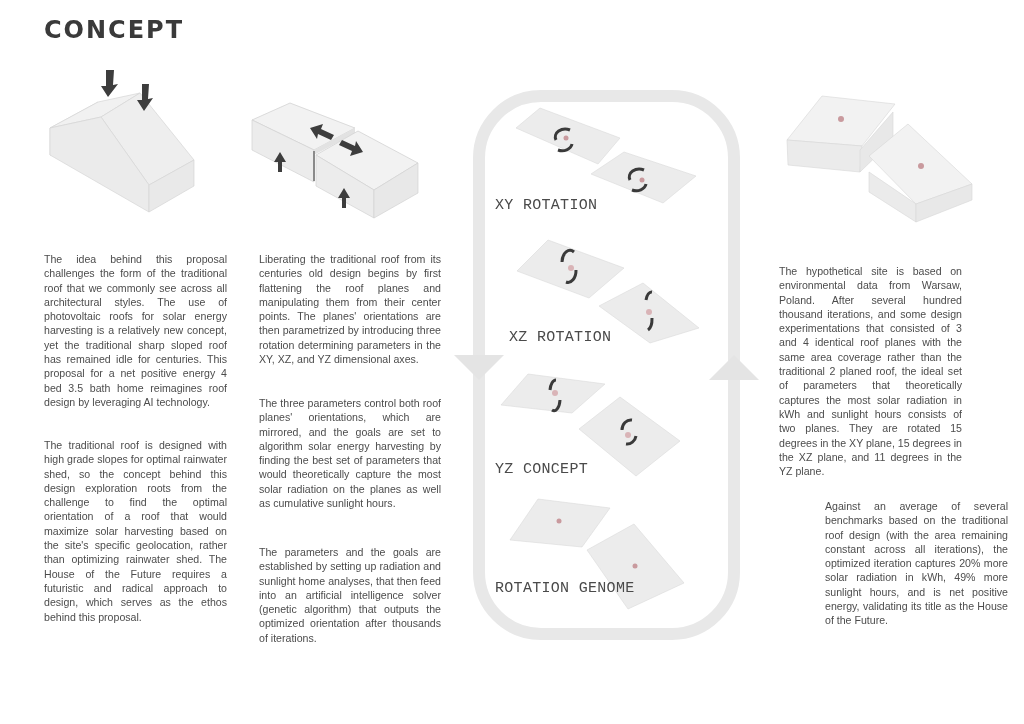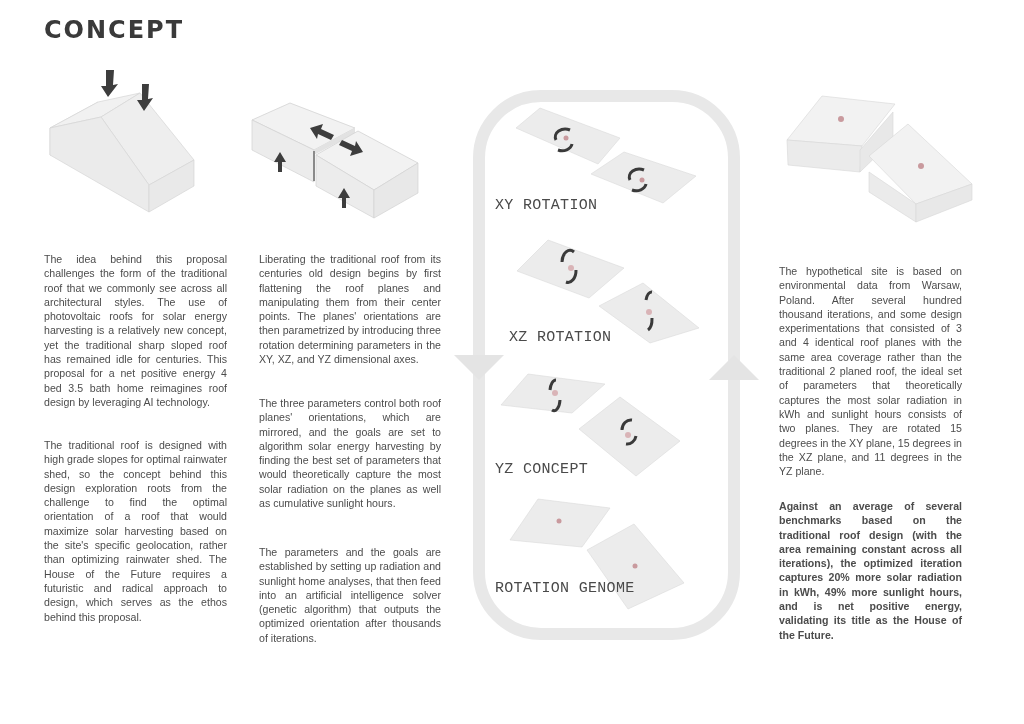--- a/index.html
+++ b/index.html
@@ -118,13 +118,13 @@
 <div class="label" style="left:495px; top:580px;">ROTATION GENOME</div>
 
 <p class="para" style="left:44px; top:252px; width:183px;">The idea behind this proposal challenges the form of the traditional roof that we commonly see across all architectural styles. The use of photovoltaic roofs for solar energy harvesting is a relatively new concept, yet the traditional sharp sloped roof has remained idle for centuries. This proposal for a net positive energy 4 bed 3.5 bath home reimagines roof design by leveraging AI technology.</p>
 <p class="para" style="left:44px; top:438px; width:183px;">The traditional roof is designed with high grade slopes for optimal rainwater shed, so the concept behind this design exploration roots from the challenge to find the optimal orientation of a roof that would maximize solar harvesting based on the site's specific geolocation, rather than optimizing rainwater shed. The House of the Future requires a futuristic and radical approach to design, which serves as the ethos behind this proposal.</p>
 
 <p class="para" style="left:259px; top:252px; width:182px;">Liberating the traditional roof from its centuries old design begins by first flattening the roof planes and manipulating them from their center points. The planes' orientations are then parametrized by introducing three rotation determining parameters in the XY, XZ, and YZ dimensional axes.</p>
 <p class="para" style="left:259px; top:396px; width:182px;">The three parameters control both roof planes' orientations, which are mirrored, and the goals are set to algorithm solar energy harvesting by finding the best set of parameters that would theoretically capture the most solar radiation on the planes as well as cumulative sunlight hours.</p>
 <p class="para" style="left:259px; top:545px; width:182px;">The parameters and the goals are established by setting up radiation and sunlight home analyses, that then feed into an artificial intelligence solver (genetic algorithm) that outputs the optimized orientation after thousands of iterations.</p>
 
 <p class="para" style="left:779px; top:264px; width:183px;">The hypothetical site is based on environmental data from Warsaw, Poland. After several hundred thousand iterations, and some design experimentations that consisted of 3 and 4 identical roof planes with the same area coverage rather than the traditional 2 planed roof, the ideal set of parameters that theoretically captures the most solar radiation in kWh and sunlight hours consists of two planes. They are rotated 15 degrees in the XY plane, 15 degrees in the XZ plane, and 11 degrees in the YZ plane.</p>
-<p class="para" style="left:779px; top:499px; width:183px;font-weight:bold;">Against an average of several benchmarks based on the traditional roof design (with the area remaining constant across all iterations), the optimized iteration captures 20% more solar radiation in kWh, 49% more sunlight hours, and is net positive energy, validating its title as the House of the Future.</p>
+<p class="para" style="left:825px; top:499px; width:183px;">Against an average of several benchmarks based on the traditional roof design (with the area remaining constant across all iterations), the optimized iteration captures 20% more solar radiation in kWh, 49% more sunlight hours, and is net positive energy, validating its title as the House of the Future.</p>
 
 </body></html>

